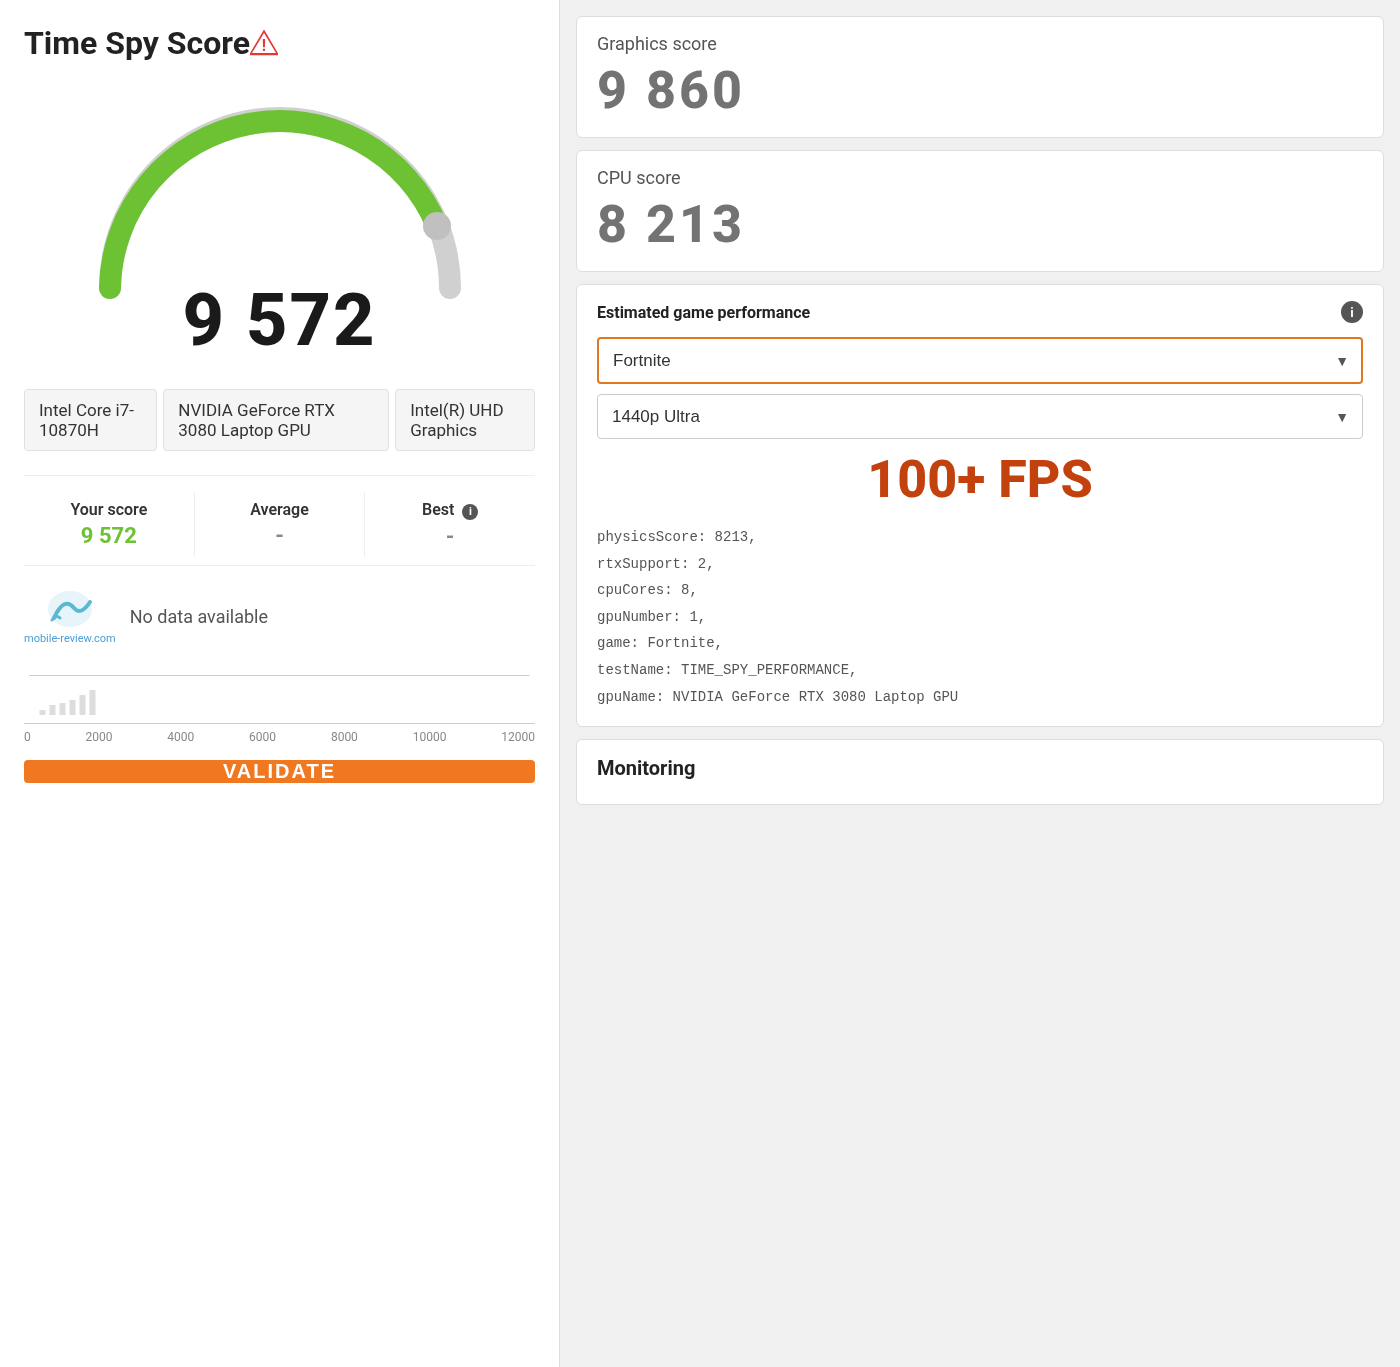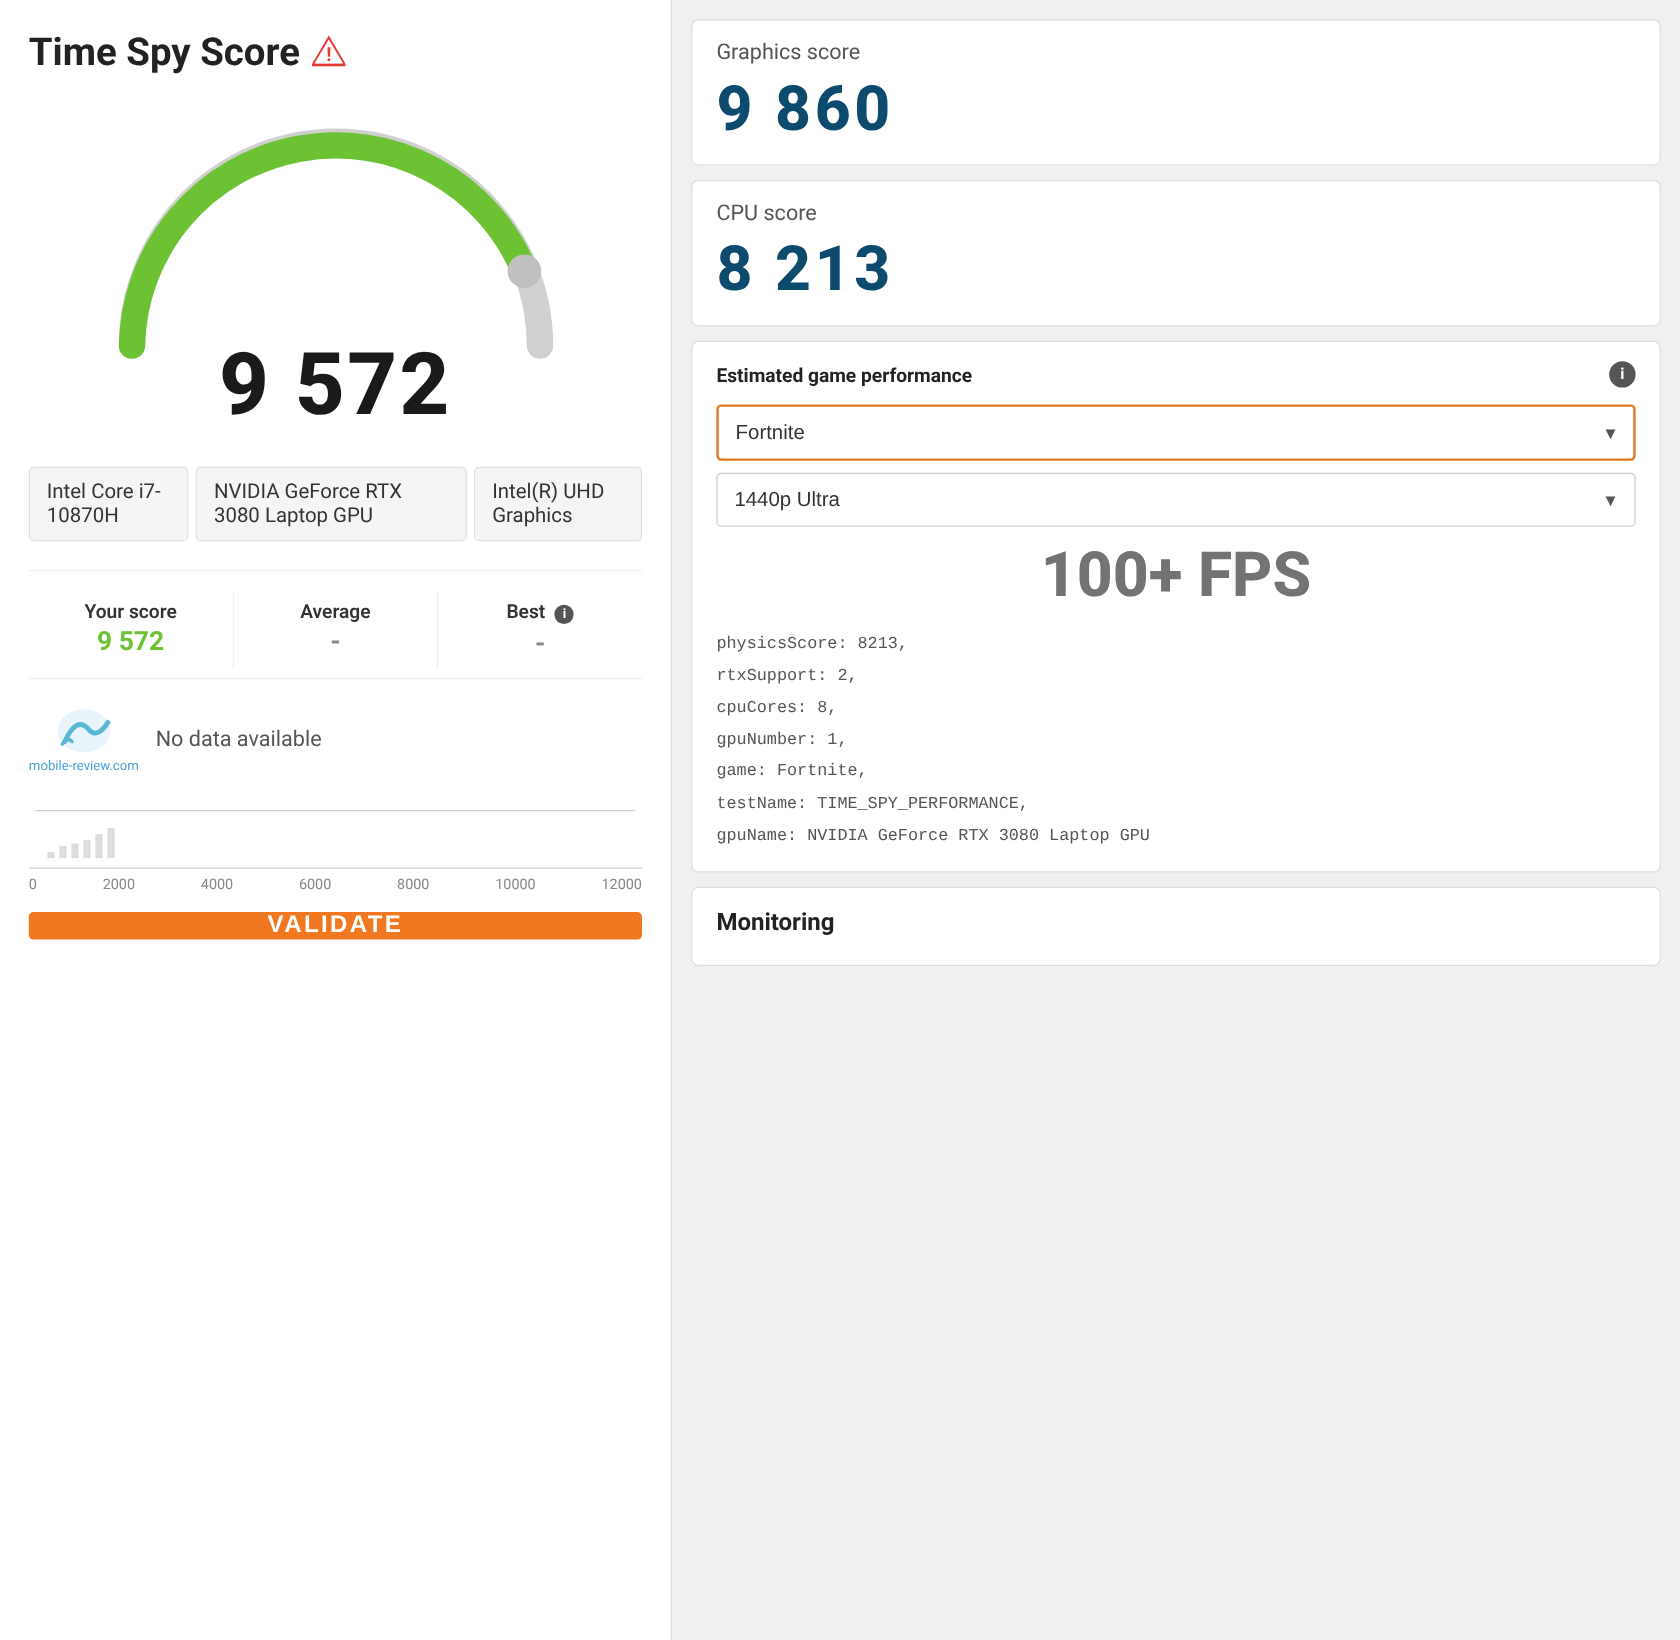--- a/index.html
+++ b/index.html
@@ -26,21 +26,20 @@
       padding: 16px;
       display: flex;
       flex-direction: column;
       gap: 12px;
     }
 
     
     .title-row {
       display: flex;
       align-items: center;
-      gap: 10px;
       margin-bottom: 16px;
     }
     .title-text {
       font-size: 32px;
       font-weight: 700;
       color: #222;
     }
     .warning-icon {
       width: 28px;
       height: 28px;
@@ -199,21 +198,21 @@
       border: 1px solid #ddd;
     }
     .card-title {
       font-size: 18px;
       color: #555;
       margin-bottom: 6px;
     }
     .card-score {
       font-size: 52px;
       font-weight: 800;
-      color: #0c4a6e;
+      color: #737373;
       letter-spacing: 3px;
     }
 
     .perf-card {
       background: #fff;
       border-radius: 6px;
       padding: 16px 20px;
       border: 1px solid #ddd;
     }
     .perf-title-row {
@@ -264,21 +263,21 @@
       right: 14px;
       top: 50%;
       transform: translateY(-50%);
       pointer-events: none;
       font-size: 14px;
       color: #555;
     }
     .fps-value {
       font-size: 52px;
       font-weight: 800;
-      color: #737373;
+      color: #c2410c;
       text-align: center;
       margin: 10px 0 14px 0;
     }
     .perf-code {
       font-family: 'Courier New', monospace;
       font-size: 14px;
       color: #555;
       line-height: 1.9;
     }
 

